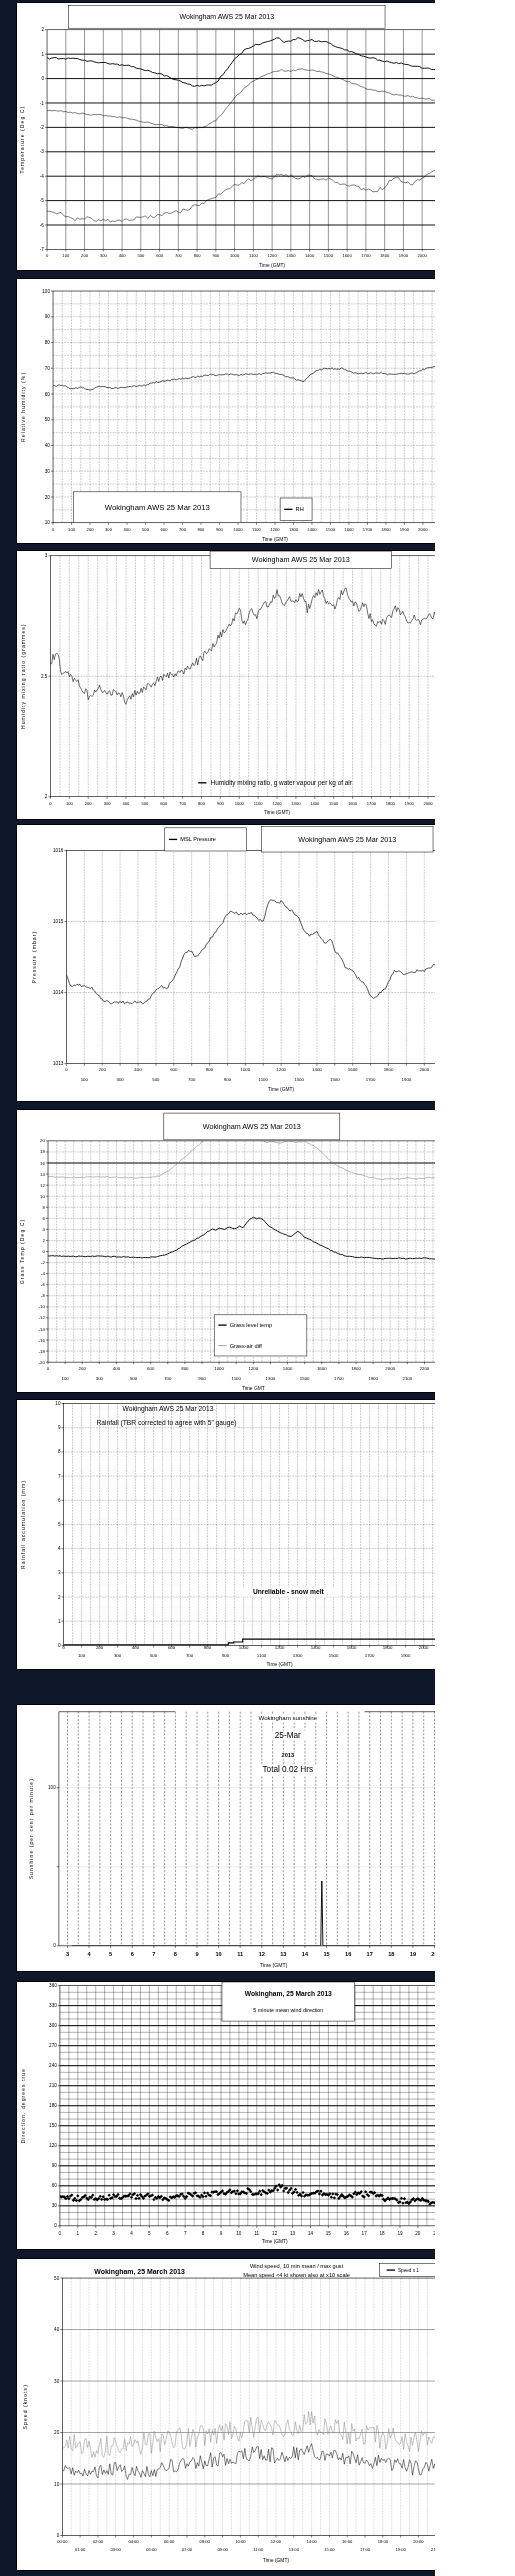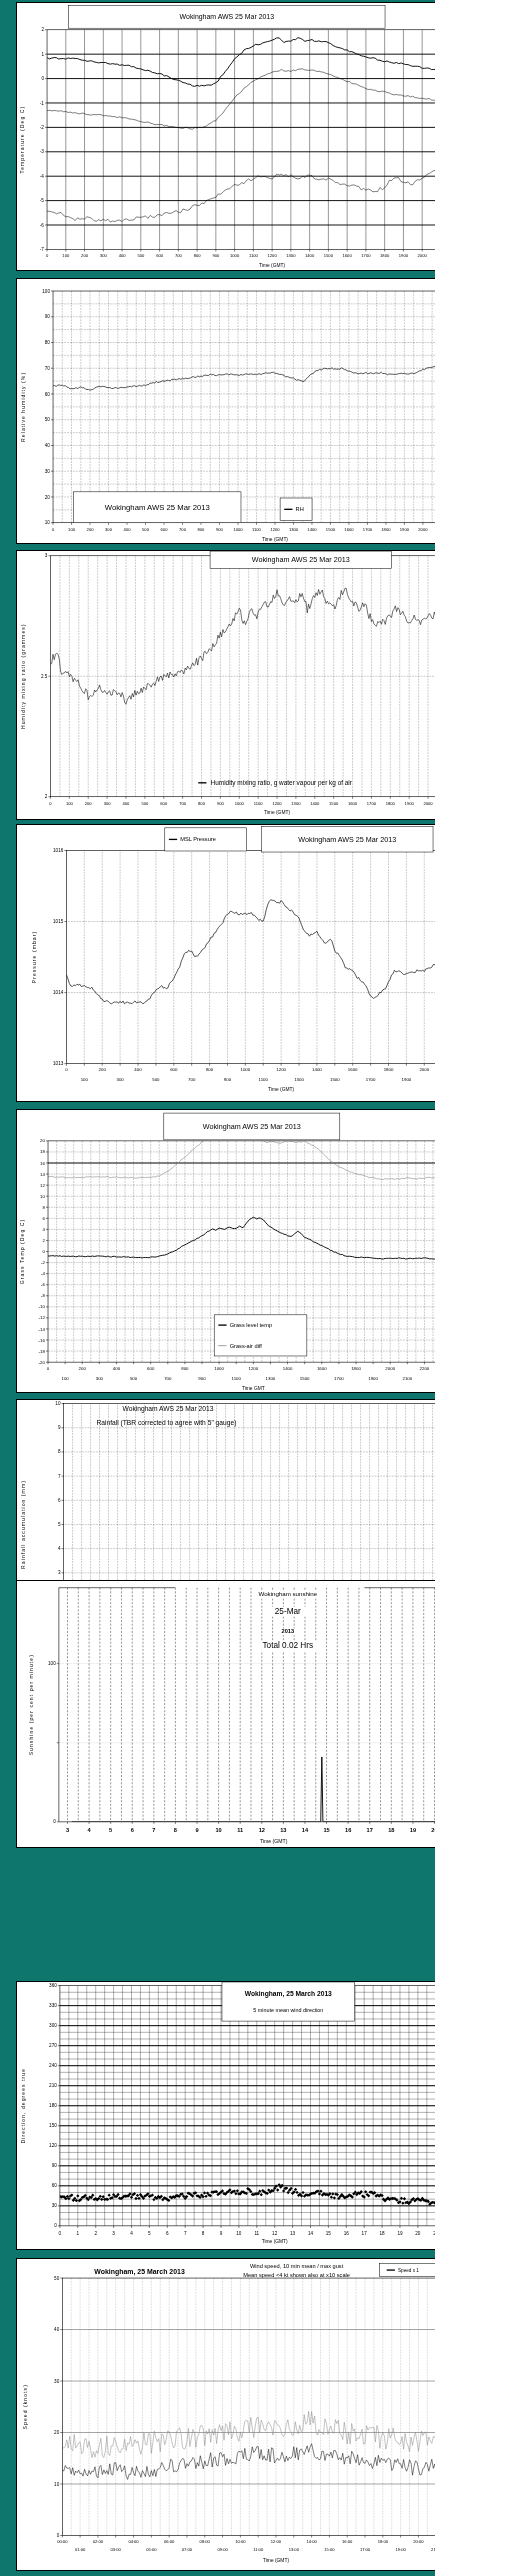--- a/index.html
+++ b/index.html
@@ -1,24 +1,24 @@
 <!DOCTYPE html>
 <html style="font-size:8.2px"><head>
 <meta charset="utf-8">
 <style>
   html,body{margin:0;padding:0;background:#fff;}
-  #page{position:relative;width:435px;height:2576px;background:#0f766e;overflow:hidden;}
+  #page{position:relative;width:435px;height:2576px;background:#0f172a;overflow:hidden;}
   .panel{position:absolute;left:15.5px;width:486px;border:0.8px solid #000;background:#fff;box-sizing:border-box;}
   #panel-temperature{top:1.5px;height:269px}
   #panel-humidity{top:278px;height:266px}
   #panel-mixing-ratio{top:550px;height:270px}
   #panel-pressure{top:824px;height:278px}
   #panel-grass-temp{top:1109px;height:284px}
   #panel-rainfall{top:1399px;height:271px}
-  #panel-sunshine{top:1580px;height:268px}
+  #panel-sunshine{top:1704px;height:268px}
   #panel-wind-direction{top:1981px;height:269px}
   #panel-wind-speed{top:2258px;height:313px}
   svg{display:block}
   svg text{font-family:"Liberation Sans","DejaVu Sans",sans-serif;fill:#000;}
 </style>
 </head>
 <body>
 
 <div id="page">
   <div class="panel" id="panel-temperature">

